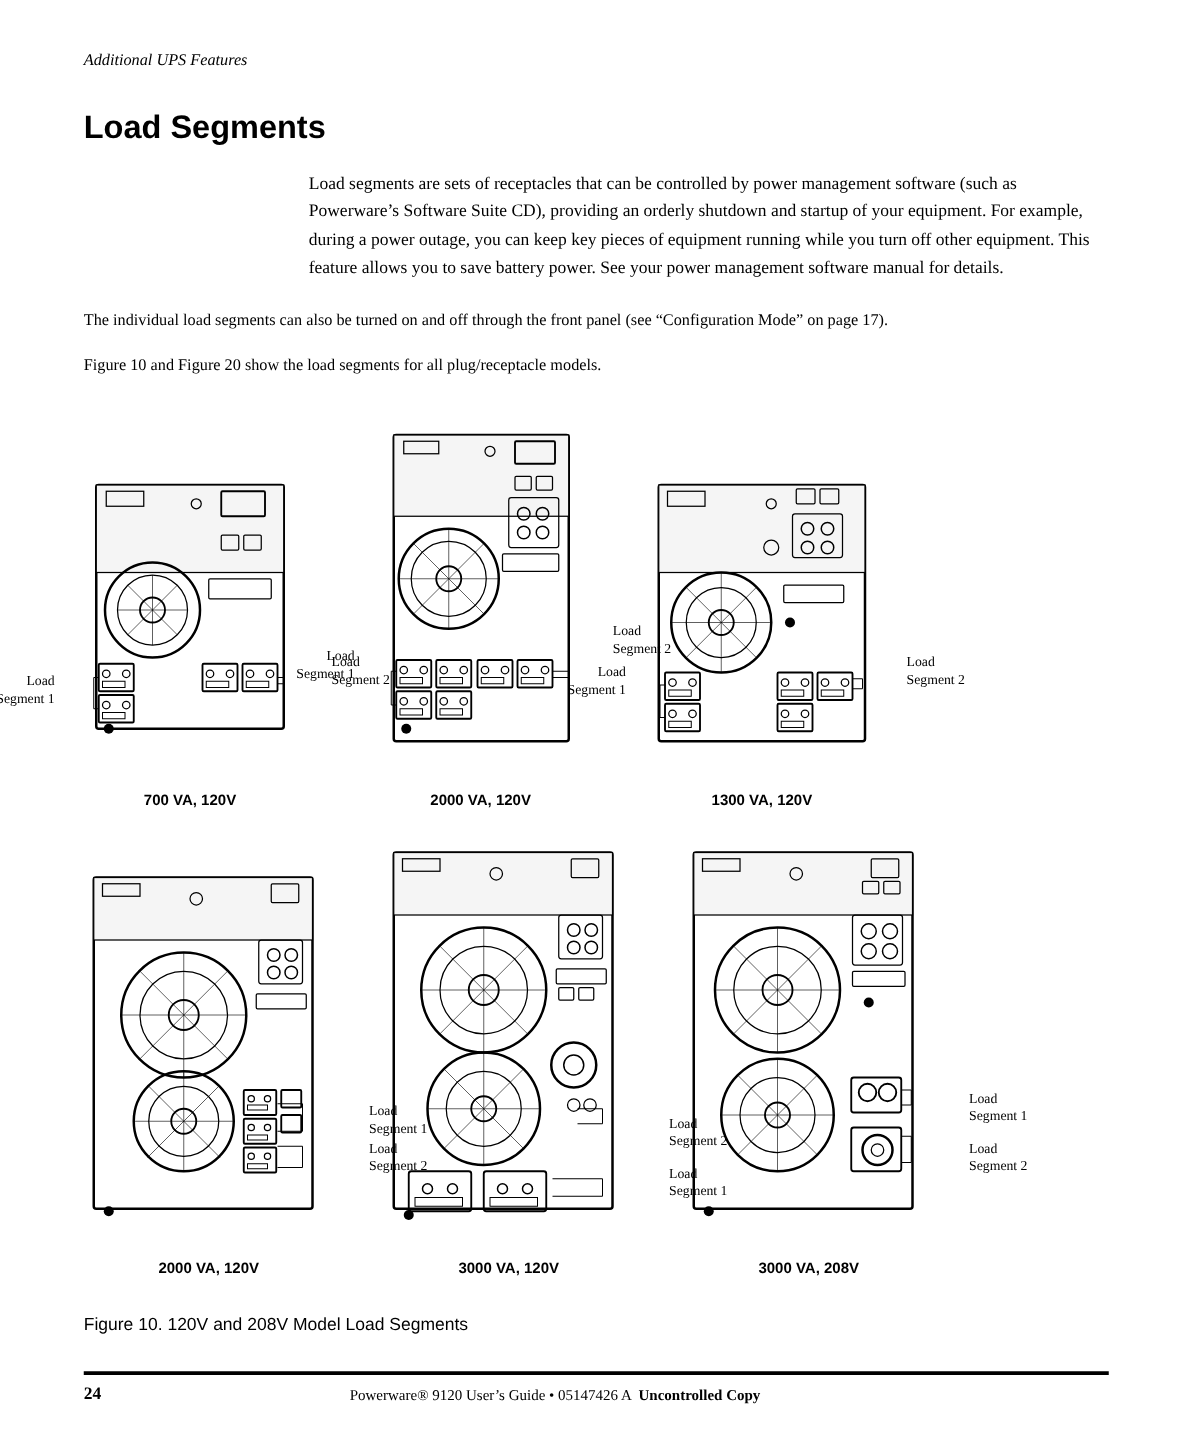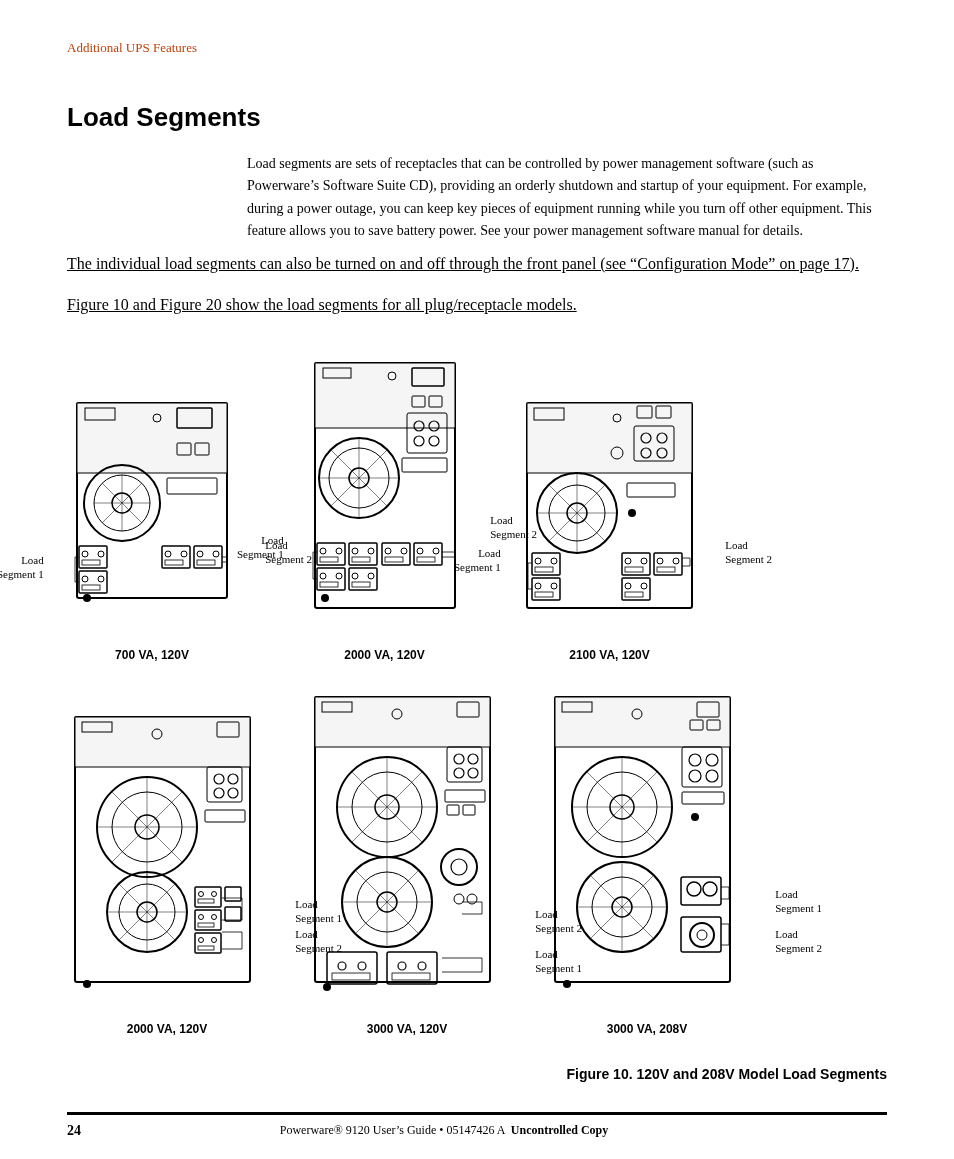--- a/index.html
+++ b/index.html
@@ -10,45 +10,45 @@
       color: #000;
       width: 954px;
       min-height: 1159px;
       position: relative;
     }
     .page {
       padding: 40px 67px 40px 67px;
       position: relative;
     }
     .header-breadcrumb {
+      font-style: italic;
       font-size: 13px;
-      margin-bottom: 46px;
-      color: #c2410c;
+      margin-bottom: 30px;
+      color: #000000;
     }
     .section-title {
       font-size: 26px;
       font-weight: bold;
       margin-bottom: 20px;
       font-family: Arial, sans-serif;
     }
     .content-area {
       display: flex;
       flex-direction: column;
     }
     .body-text {
       margin-left: 180px;
       font-size: 14px;
       line-height: 1.6;
-      margin-bottom: 8px;
+      margin-bottom: 19px;
     }
     .body-text-full {
-      font-size: 16px;
+      font-size: 13px;
       line-height: 1.6;
       margin-bottom: 16px;
-      text-decoration: underline;
     }
     .diagrams-section {
       margin-top: 24px;
     }
     .diagram-row {
       display: flex;
       justify-content: flex-start;
       align-items: flex-end;
       gap: 20px;
       margin-bottom: 30px;
@@ -67,23 +67,23 @@
       font-weight: bold;
       text-align: center;
       margin-top: 20px;
       font-family: Arial, sans-serif;
     }
     
     .ups-svg {
       display: block;
     }
     .figure-caption {
-      text-align: right;
+      text-align: left;
       font-size: 14px;
-      font-weight: bold;
+      font-weight: normal;
       font-family: Arial, sans-serif;
       margin-top: 4px;
       margin-bottom: 30px;
     }
     .footer {
       display: flex;
       justify-content: space-between;
       align-items: center;
       border-top: 3px solid #000000;
       padding-top: 8px;
@@ -306,21 +306,21 @@
             <rect x="103" y="194" width="18" height="5" fill="none" stroke="#000" stroke-width="0.8"></rect>
 
             <line x1="10" y1="165" x2="6" y2="165" stroke="#000" stroke-width="0.8"></line>
             <line x1="10" y1="191" x2="6" y2="191" stroke="#000" stroke-width="0.8"></line>
             <line x1="6" y1="165" x2="6" y2="191" stroke="#000" stroke-width="0.8"></line>
             <line x1="160" y1="160" x2="168" y2="160" stroke="#000" stroke-width="0.8"></line>
             <line x1="160" y1="168" x2="168" y2="168" stroke="#000" stroke-width="0.8"></line>
             <line x1="168" y1="160" x2="168" y2="168" stroke="#000" stroke-width="0.8"></line>
           </svg>
         </div>
-        <div class="diagram-label">2100 VA, 120V</div>
+        <div class="diagram-label">1300 VA, 120V</div>
       </div>
     </div>
 
     <div class="diagram-row">
 
       <div class="diagram-item">
         <div class="diagram-wrapper" style="position:relative;">
           <div style="position:absolute; right:-75px; top:185px; font-size:11px; line-height:1.3; text-align:left;">Load<br>Segment 1</div>
           <div style="position:absolute; right:-75px; top:215px; font-size:11px; line-height:1.3; text-align:left;">Load<br>Segment 2</div>
           <svg class="ups-svg" width="200" height="290" viewBox="0 0 200 290">

